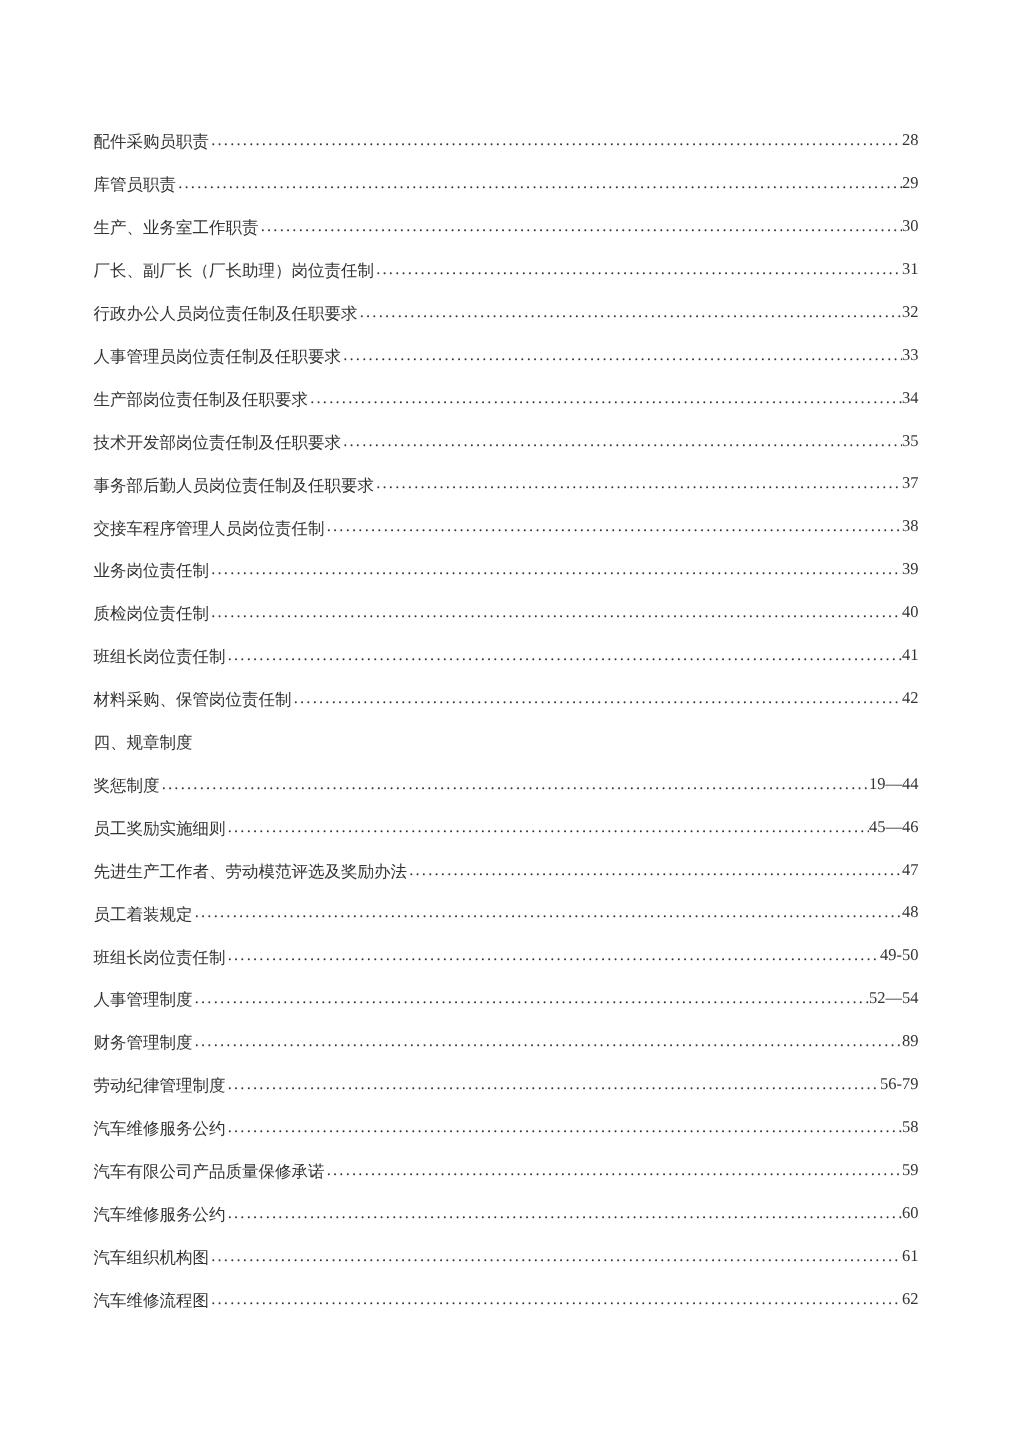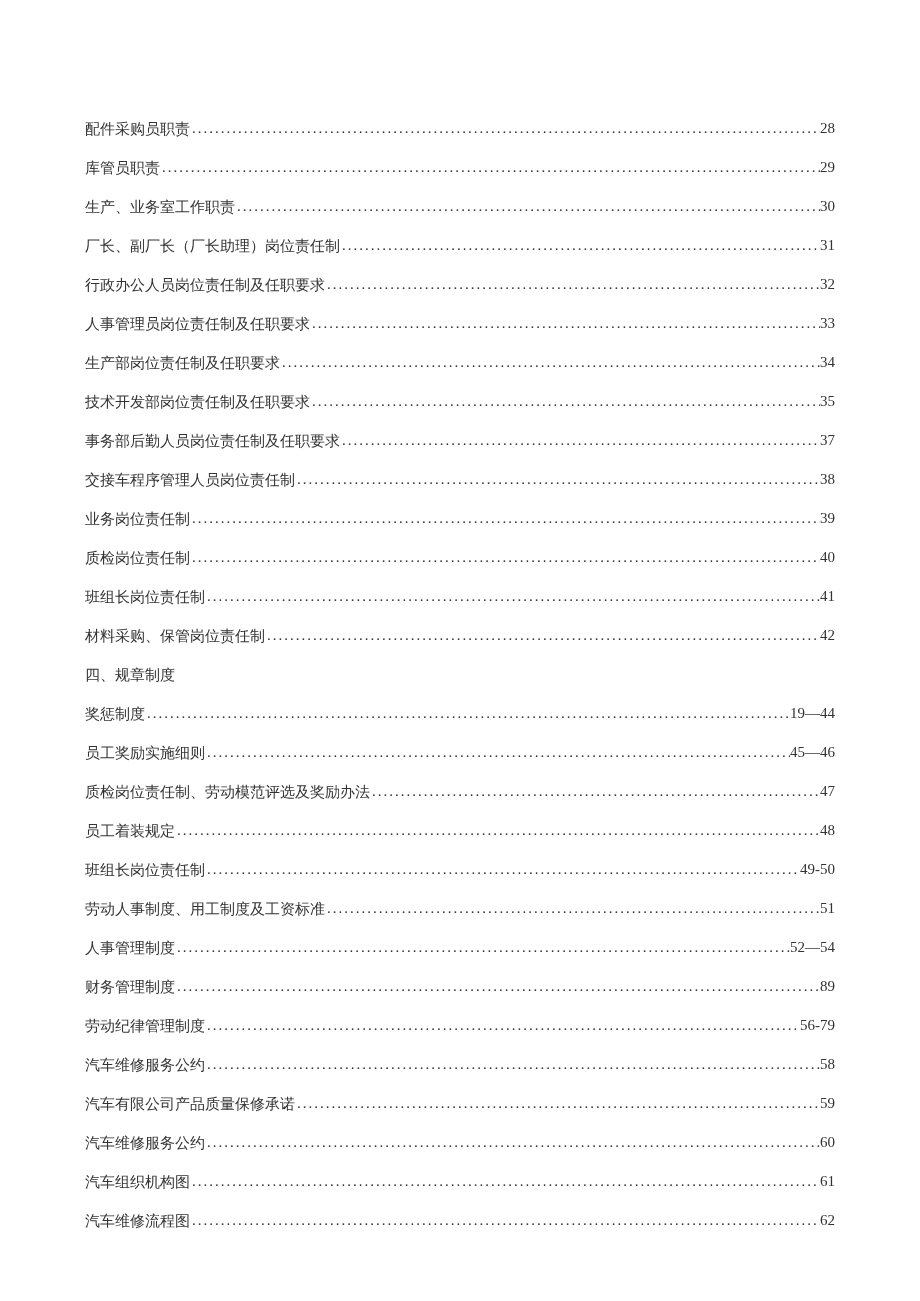--- a/index.html
+++ b/index.html
@@ -120,38 +120,33 @@
       <span class="toc-title">奖惩制度</span>
       <span class="toc-dots"></span>
       <span class="toc-page">19—44</span>
     </div>
     <div class="toc-line">
       <span class="toc-title">员工奖励实施细则</span>
       <span class="toc-dots"></span>
       <span class="toc-page">45—46</span>
     </div>
     <div class="toc-line">
-      <span class="toc-title">质检岗位责任制、劳动模范评选及奖励办法</span>
+      <span class="toc-title">先进生产工作者、劳动模范评选及奖励办法</span>
       <span class="toc-dots"></span>
       <span class="toc-page">47</span>
     </div>
     <div class="toc-line">
       <span class="toc-title">员工着装规定</span>
       <span class="toc-dots"></span>
       <span class="toc-page">48</span>
     </div>
     <div class="toc-line">
       <span class="toc-title">班组长岗位责任制</span>
       <span class="toc-dots"></span>
       <span class="toc-page">49-50</span>
-    </div>
-    <div class="toc-line">
-      <span class="toc-title">劳动人事制度、用工制度及工资标准</span>
-      <span class="toc-dots"></span>
-      <span class="toc-page">51</span>
     </div>
     <div class="toc-line">
       <span class="toc-title">人事管理制度</span>
       <span class="toc-dots"></span>
       <span class="toc-page">52—54</span>
     </div>
     <div class="toc-line">
       <span class="toc-title">财务管理制度</span>
       <span class="toc-dots"></span>
       <span class="toc-page">89</span>

